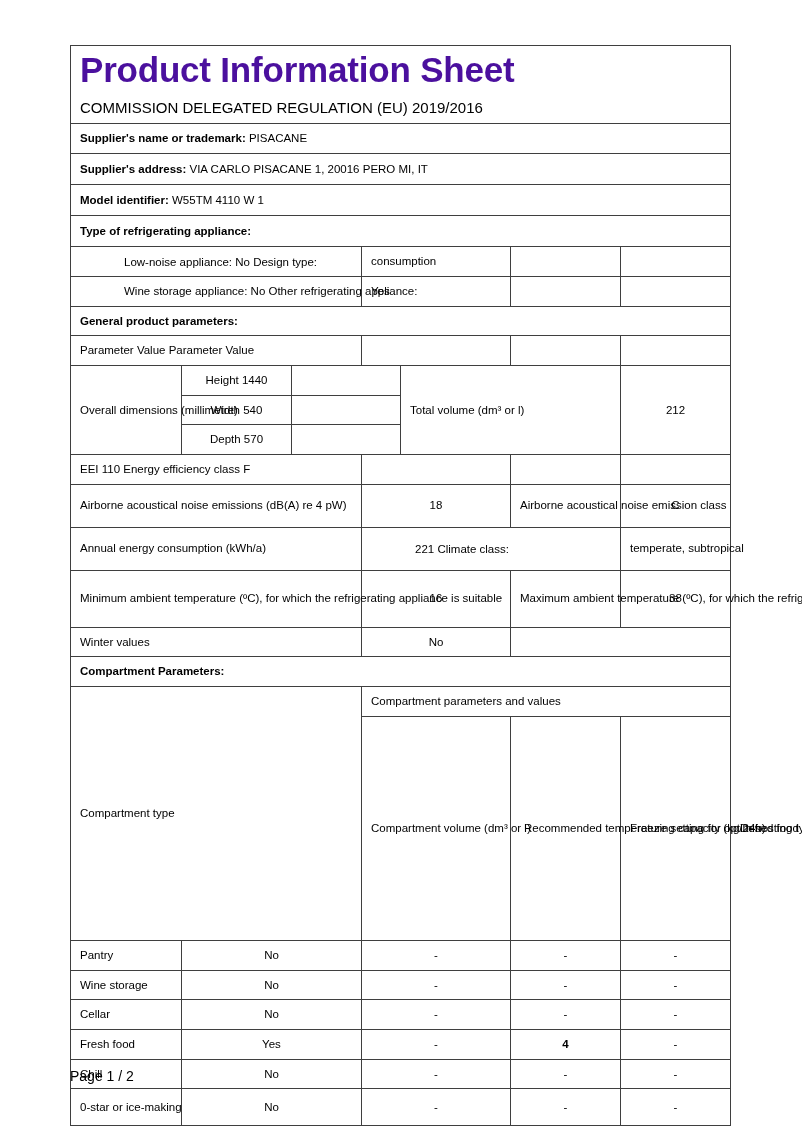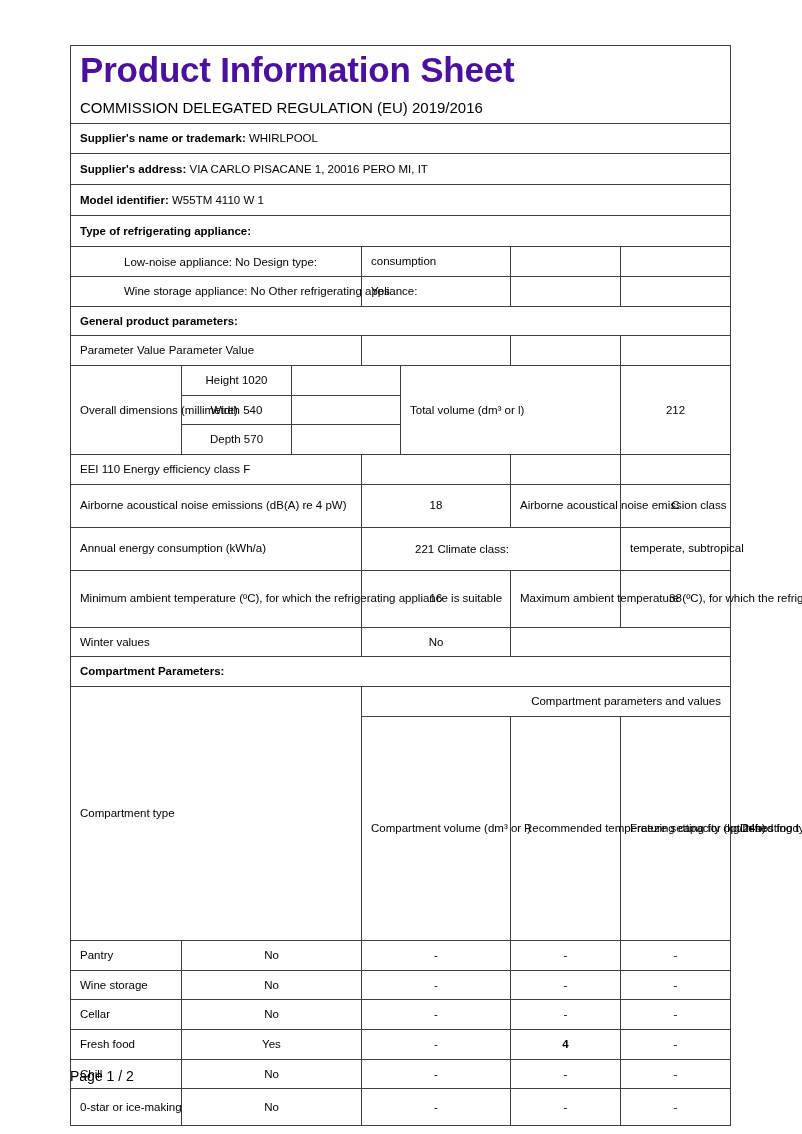--- a/index.html
+++ b/index.html
@@ -65,21 +65,21 @@
     transform: translateY(-50%);
     white-space: nowrap;
     font-size: 11.5px;
     line-height: 1.45;
     padding-left: 44px;
   }
 
   .tall { height: 254px; }
   .vmid { vertical-align: middle; }
 
-  .hdr-center { text-align: right; }
+  .hdr-center { text-align: left; }
   .cmp-head {
     text-align: center;
     line-height: 1.62;
     font-size: 11.5px;
     white-space: normal;
     padding: 6px 4px;
   }
 
   .footer {
     position: absolute;
@@ -111,21 +111,21 @@
       <tr>
         <td colspan="7" class="title-cell wrap">
           <h1 class="title">Product Information Sheet</h1>
           <div class="subtitle">COMMISSION DELEGATED REGULATION (EU) 2019/2016</div>
         </td>
       </tr>
 
       <tr>
         <td colspan="7" style="height:30px">
           <span class="b">Supplier's name or trademark:</span>
-          <span>WHIRLPOOL</span>
+          <span>PISACANE</span>
         </td>
       </tr>
 
       <tr>
         <td colspan="7" style="height:31px">
           <span class="b">Supplier's address:</span>
           <span>VIA CARLO PISACANE 1, 20016 PERO MI, IT</span>
         </td>
       </tr>
 
@@ -164,21 +164,21 @@
 
       <tr>
         <td colspan="3" style="height:27px">Parameter Value Parameter Value</td>
         <td colspan="2"></td>
         <td></td>
         <td></td>
       </tr>
 
       <tr>
         <td rowspan="3" class="wrap vmid">Overall dimensions (millimetre)</td>
-        <td class="ctr" style="height:23px">Height 1020</td>
+        <td class="ctr" style="height:23px">Height 1440</td>
         <td colspan="2"></td>
         <td rowspan="3" colspan="2" class="wrap vmid">Total volume (dm³ or l)</td>
         <td rowspan="3" class="ctr vmid">212</td>
       </tr>
       <tr>
         <td class="ctr" style="height:23px">Width 540</td>
         <td colspan="2"></td>
       </tr>
       <tr>
         <td class="ctr" style="height:23px">Depth 570</td>

